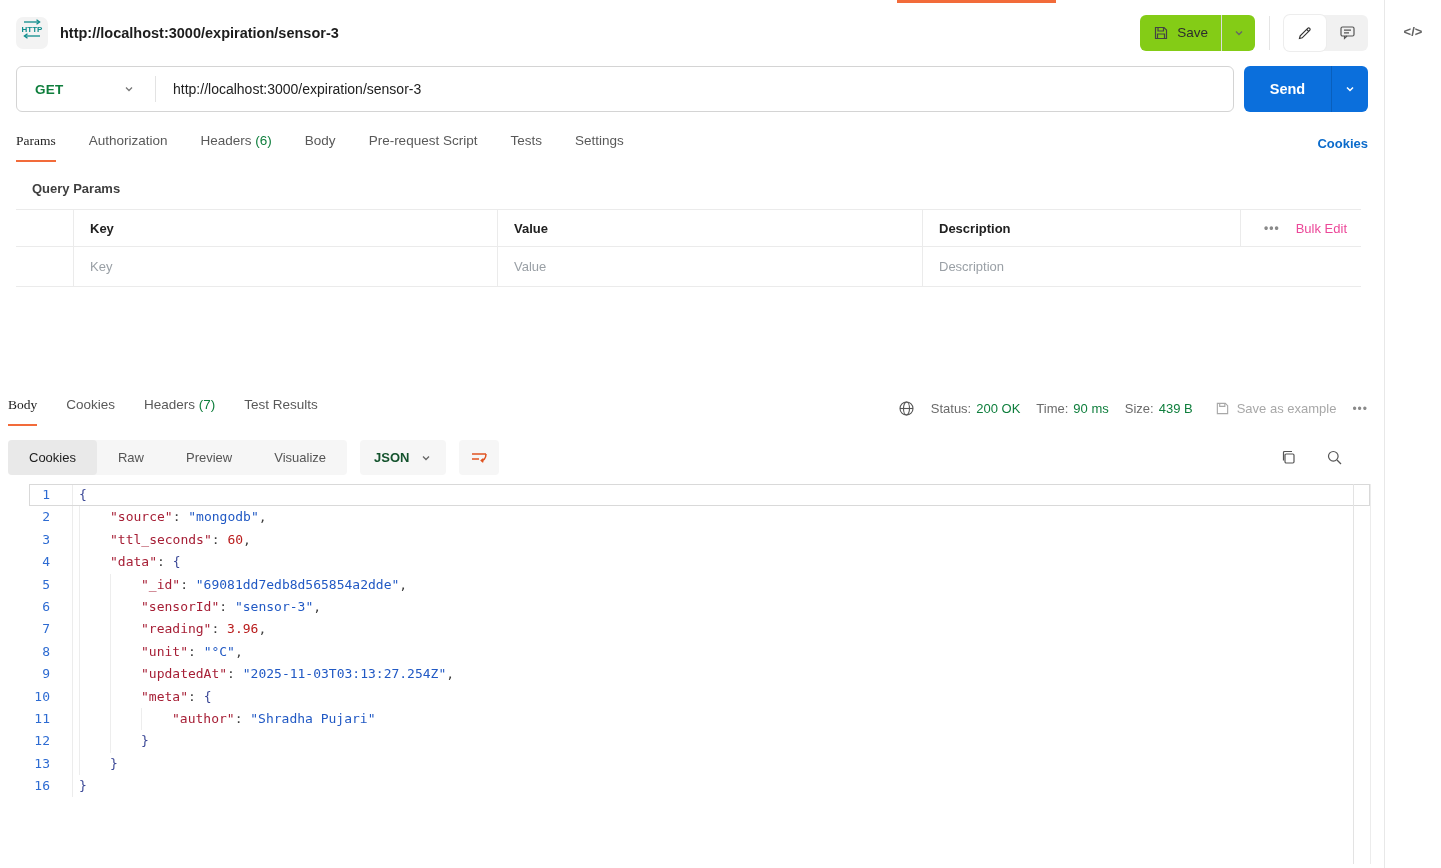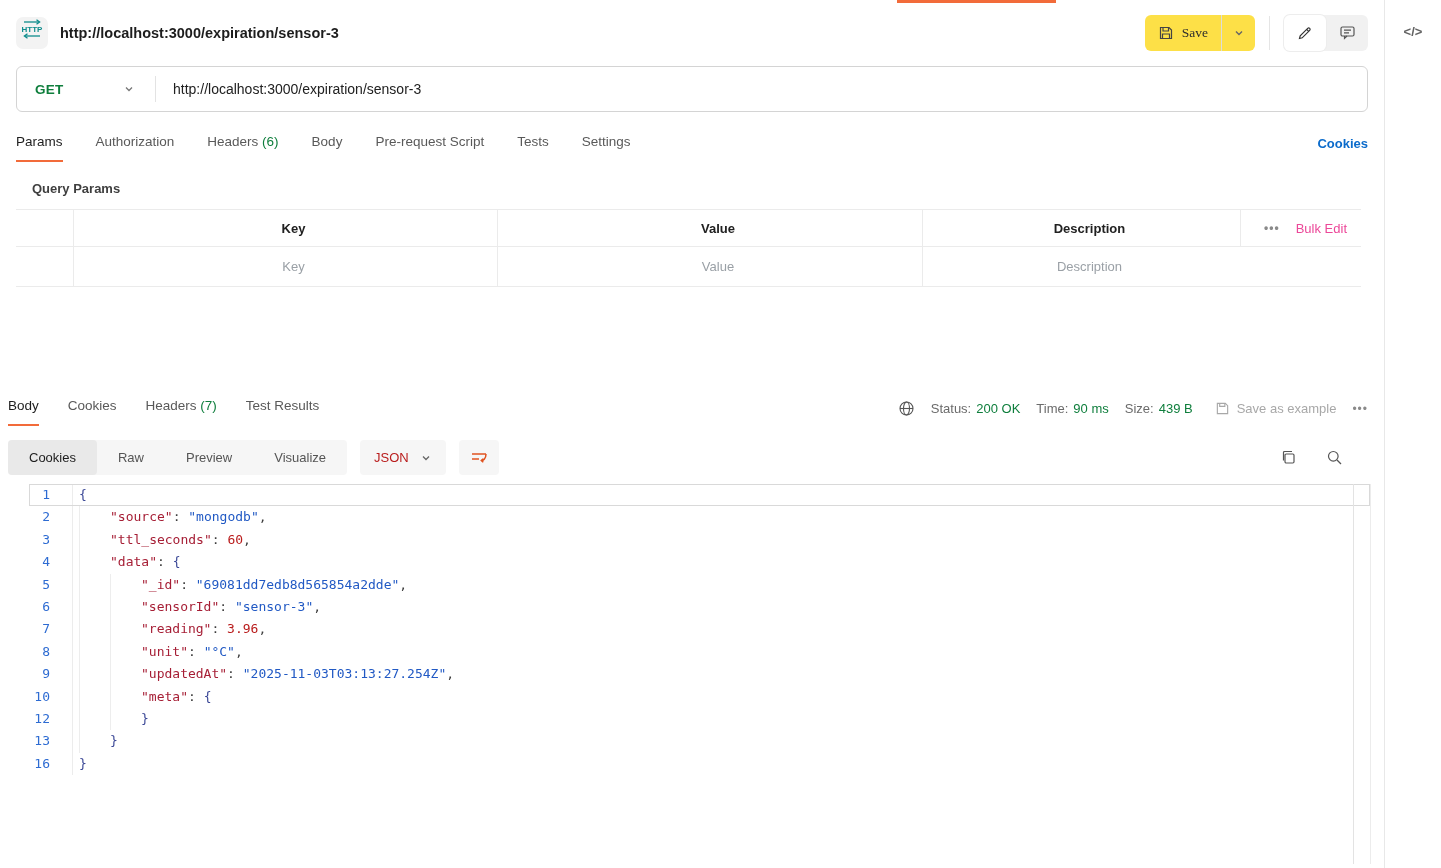--- a/index.html
+++ b/index.html
@@ -8,21 +8,21 @@
   .app { display:flex; width:1441px; height:868px; position:relative; }
   .main { width:1385px; border-right:1px solid #e8e8e8; height:868px; position:relative; }
   .rightbar { width:56px; display:flex; justify-content:center; align-items:flex-start; padding-top:24px; color:#636363; font-size:13px; font-weight:600; }
   .top-strip { position:absolute; left:897px; top:0; width:159px; height:3px; background:#F26B3A; }
 
   
   .topbar { display:flex; align-items:center; padding:13px 16px 10px 16px; height:62px; }
   .http-badge { width:32px; height:32px; background:#f3f3f3; border-radius:7px; display:flex; justify-content:center; flex-shrink:0; }
   .title { margin-left:12px; font-size:14.5px; font-weight:700; color:#1d1d1d; }
   .topbar-right { margin-left:auto; display:flex; align-items:center; }
-  .save-group { display:flex; background:#fde047; border-radius:6px; height:36px; align-items:stretch;font-family:Liberation Serif, serif; }
+  .save-group { display:flex; background:#84cc16; border-radius:6px; height:36px; align-items:stretch; }
   .save-main { display:flex; align-items:center; gap:8px; padding:0 13px; font-size:13.5px; font-weight:500; color:#2d2d2d; cursor:pointer; }
   .save-caret { width:34px; display:flex; align-items:center; justify-content:center; border-left:1px solid #dcdcdc; cursor:pointer; }
   .mini-div { width:1px; height:34px; background:#e5e5e5; margin:0 14px; }
   .edit-group { display:flex; background:#f1f1f1; border-radius:6px; height:36px; padding:0; }
   .edit-cell { width:42px; display:flex; align-items:center; justify-content:center; cursor:pointer; border-radius:6px; }
   .edit-cell.active { background:#fff; box-shadow:0 0 0 1px #ededed; }
 
   
   .req-row { display:flex; padding:0 16px; gap:10px; margin-top:4px; }
   .url-box { flex:1; height:46px; border:1px solid #d4d4d4; border-radius:6px; display:flex; align-items:center; background:#fff; }
@@ -31,31 +31,31 @@
   .url-divider { width:1px; height:26px; background:#e3e3e3; }
   .url-text { padding-left:17px; font-size:14px; color:#212121; flex:1; }
   .send-btn { width:124px; height:46px; background:#0b6fdc; border-radius:6px; display:flex; color:#fff; cursor:pointer; }
   .send-main { flex:1; display:flex; align-items:center; justify-content:center; font-size:14.5px; font-weight:700; }
   .send-caret { width:37px; display:flex; align-items:center; justify-content:center; border-left:1px solid rgba(0,0,0,.14); }
 
   
   .tabs-row { display:flex; align-items:flex-end; padding:0 16px; margin-top:16px; height:34px; }
   .req-tabs { display:flex; gap:33px; }
   .tab { font-size:13.5px; color:#595959; padding-bottom:11px; border-bottom:2px solid transparent; cursor:pointer; white-space:nowrap; }
-  .tab.active { color:#1d1d1d; border-bottom-color:#F26B3A; }
+  .tab.active { color:#1d1d1d; border-bottom-color:#F26B3A;font-family:Liberation Serif, serif; }
   .tab .cnt { color:#0E7E3C; }
   .cookies-link { margin-left:auto; color:#0b6bcb; font-size:13px; font-weight:600; padding-bottom:11px; cursor:pointer; }
 
   
   .qp-title { padding:0 16px; margin-top:19px; font-size:13px; font-weight:600; color:#3f3f3f;margin-left:16px; }
   .qp-table { margin:13px 16px 0 16px; width:1345px; font-size:13px; }
   .qp-row { display:flex; }
   .qp-row.head { height:38px; border-top:1px solid #ebebeb; border-bottom:1px solid #ebebeb; font-weight:600; color:#212121; }
   .qp-row.body { height:40px; border-bottom:1px solid #ebebeb; color:#9aa0a6; }
-  .qp-cell { display:flex; align-items:center; padding-left:16px; border-left:1px solid #ebebeb;justify-content:center; }
+  .qp-cell { display:flex; align-items:center; padding-left:16px; border-left:1px solid #ebebeb; }
   .qp-cell.c0 { width:57px; border-left:none; padding-left:0; }
   .qp-cell.c1 { width:424px; }
   .qp-cell.c2 { width:425px; }
   .qp-cell.c3 { width:318px; }
   .qp-cell.c4 { flex:1; justify-content:flex-end; gap:16px; padding-right:14px; border-left:1px solid #ebebeb; }
   .qp-row.body .qp-cell.c4 { border-left:none; }
   .dots { color:#8a8a8a; letter-spacing:1px; font-size:12px; cursor:pointer; }
   .bulk-edit { color:#ec4899; font-weight:500; cursor:pointer; }
 
   
@@ -66,21 +66,21 @@
   .meta-label { color:#6b6b6b; }
   .meta-value { color:#0E7E3C; font-weight:500; }
   .save-example { display:flex; align-items:center; gap:7px; color:#a8a8a8; cursor:pointer; white-space:nowrap; margin-left:6px; }
 
   
   .resp-toolbar { display:flex; align-items:center; gap:13px; margin:14px 8px 0 8px; height:35px; }
   .seg { display:flex; background:#f6f6f6; border-radius:4px; height:35px; }
   .seg-item { padding:0 21px; display:flex; align-items:center; font-size:13px; color:#555; cursor:pointer; border-radius:4px; }
   .seg-item.active { background:#e9e9e9; color:#1d1d1d; }
   .fmt-select { display:flex; align-items:center; gap:11px; background:#f6f6f6; border-radius:4px; height:35px; padding:0 14px; cursor:pointer; }
-  .fmt-label { font-size:13px; font-weight:400; color:#b91c1c; }
+  .fmt-label { font-size:13px; font-weight:700; color:#14532d; }
   .wrap-btn { width:40px; height:35px; background:#f6f6f6; border-radius:4px; display:flex; align-items:center; justify-content:center; cursor:pointer; }
   .toolbar-icons { margin-left:auto; display:flex; gap:29px; margin-right:33px; }
   .tool-icon { cursor:pointer; display:flex; align-items:center; }
 
   
   .editor { margin:9px 0 0 29px; width:1342px; height:380px; position:relative; border-right:1px solid #ececec; font-family:"DejaVu Sans Mono","Liberation Mono",monospace; font-size:13px; }
   .scroll-line { position:absolute; right:16px; top:0; height:380px; width:1px; background:#e3e3e3; }
   .code-line { display:flex; height:22.4px; line-height:22.4px; }
   .code-line.sel { outline:1px solid #d9d9d9; outline-offset:-1px; }
   .ln { width:21px; text-align:right; color:#2D6BD2; flex-shrink:0; }
@@ -159,20 +159,28 @@
       <div class="url-box">
         <div class="method">
           <span class="method-label">GET</span>
           <svg width="12" height="12" viewBox="0 0 12 12" fill="none" stroke="#777" stroke-width="1.3">
               <path d="M3 4.5 L6 7.5 L9 4.5"></path>
             </svg>
         </div>
         <div class="url-divider"></div>
         <div class="url-text">http://localhost:3000/expiration/sensor-3</div>
       </div>
+      <div class="send-btn">
+        <div class="send-main">Send</div>
+        <div class="send-caret">
+          <svg width="12" height="12" viewBox="0 0 12 12" fill="none" stroke="#fff" stroke-width="1.5">
+              <path d="M3 4.5 L6 7.5 L9 4.5"></path>
+            </svg>
+        </div>
+      </div>
     </div>
 
     <div class="tabs-row">
       <div class="req-tabs" id="req-tabs">
           <span class="tab active">Params</span>
           <span class="tab">Authorization</span>
           <span class="tab">Headers <span class="cnt">(6)</span></span>
           <span class="tab">Body</span>
           <span class="tab">Pre-request Script</span>
           <span class="tab">Tests</span>
@@ -335,20 +343,25 @@
           <span class="ln">9</span>
           <span class="fold"></span>
           <span class="content"><span class="ind"></span><span class="ind"></span><span class="tk-key">"updatedAt"</span><span class="tk-p">: </span><span class="tk-str">"2025-11-03T03:13:27.254Z"</span><span class="tk-p">,</span></span>
         </div>
         <div class="code-line">
           <span class="ln">10</span>
           <span class="fold"></span>
           <span class="content"><span class="ind"></span><span class="ind"></span><span class="tk-key">"meta"</span><span class="tk-p">: </span><span class="tk-b">{</span></span>
         </div>
         <div class="code-line">
+          <span class="ln">11</span>
+          <span class="fold"></span>
+          <span class="content"><span class="ind"></span><span class="ind"></span><span class="ind"></span><span class="tk-key">"author"</span><span class="tk-p">: </span><span class="tk-str">"Shradha Pujari"</span></span>
+        </div>
+        <div class="code-line">
           <span class="ln">12</span>
           <span class="fold"></span>
           <span class="content"><span class="ind"></span><span class="ind"></span><span class="tk-b">}</span></span>
         </div>
         <div class="code-line">
           <span class="ln">13</span>
           <span class="fold"></span>
           <span class="content"><span class="ind"></span><span class="tk-b">}</span></span>
         </div>
         <div class="code-line">

